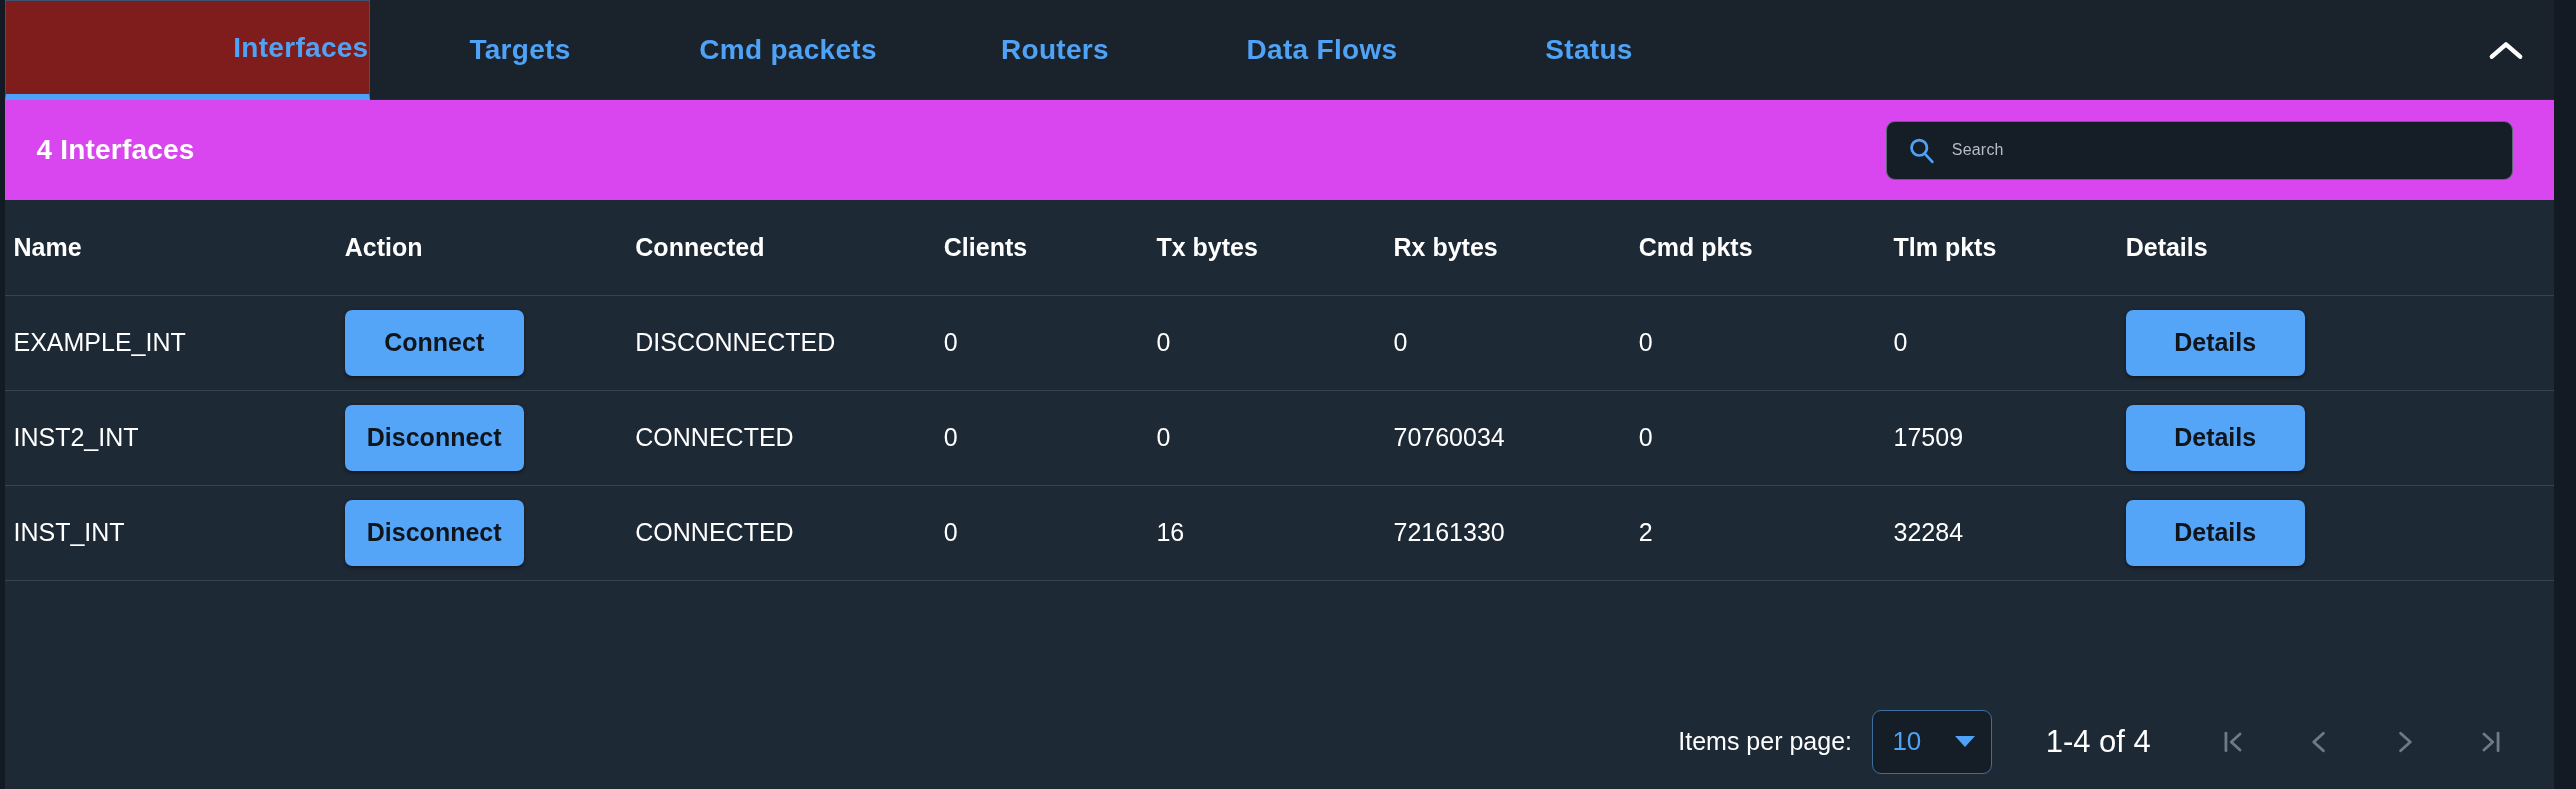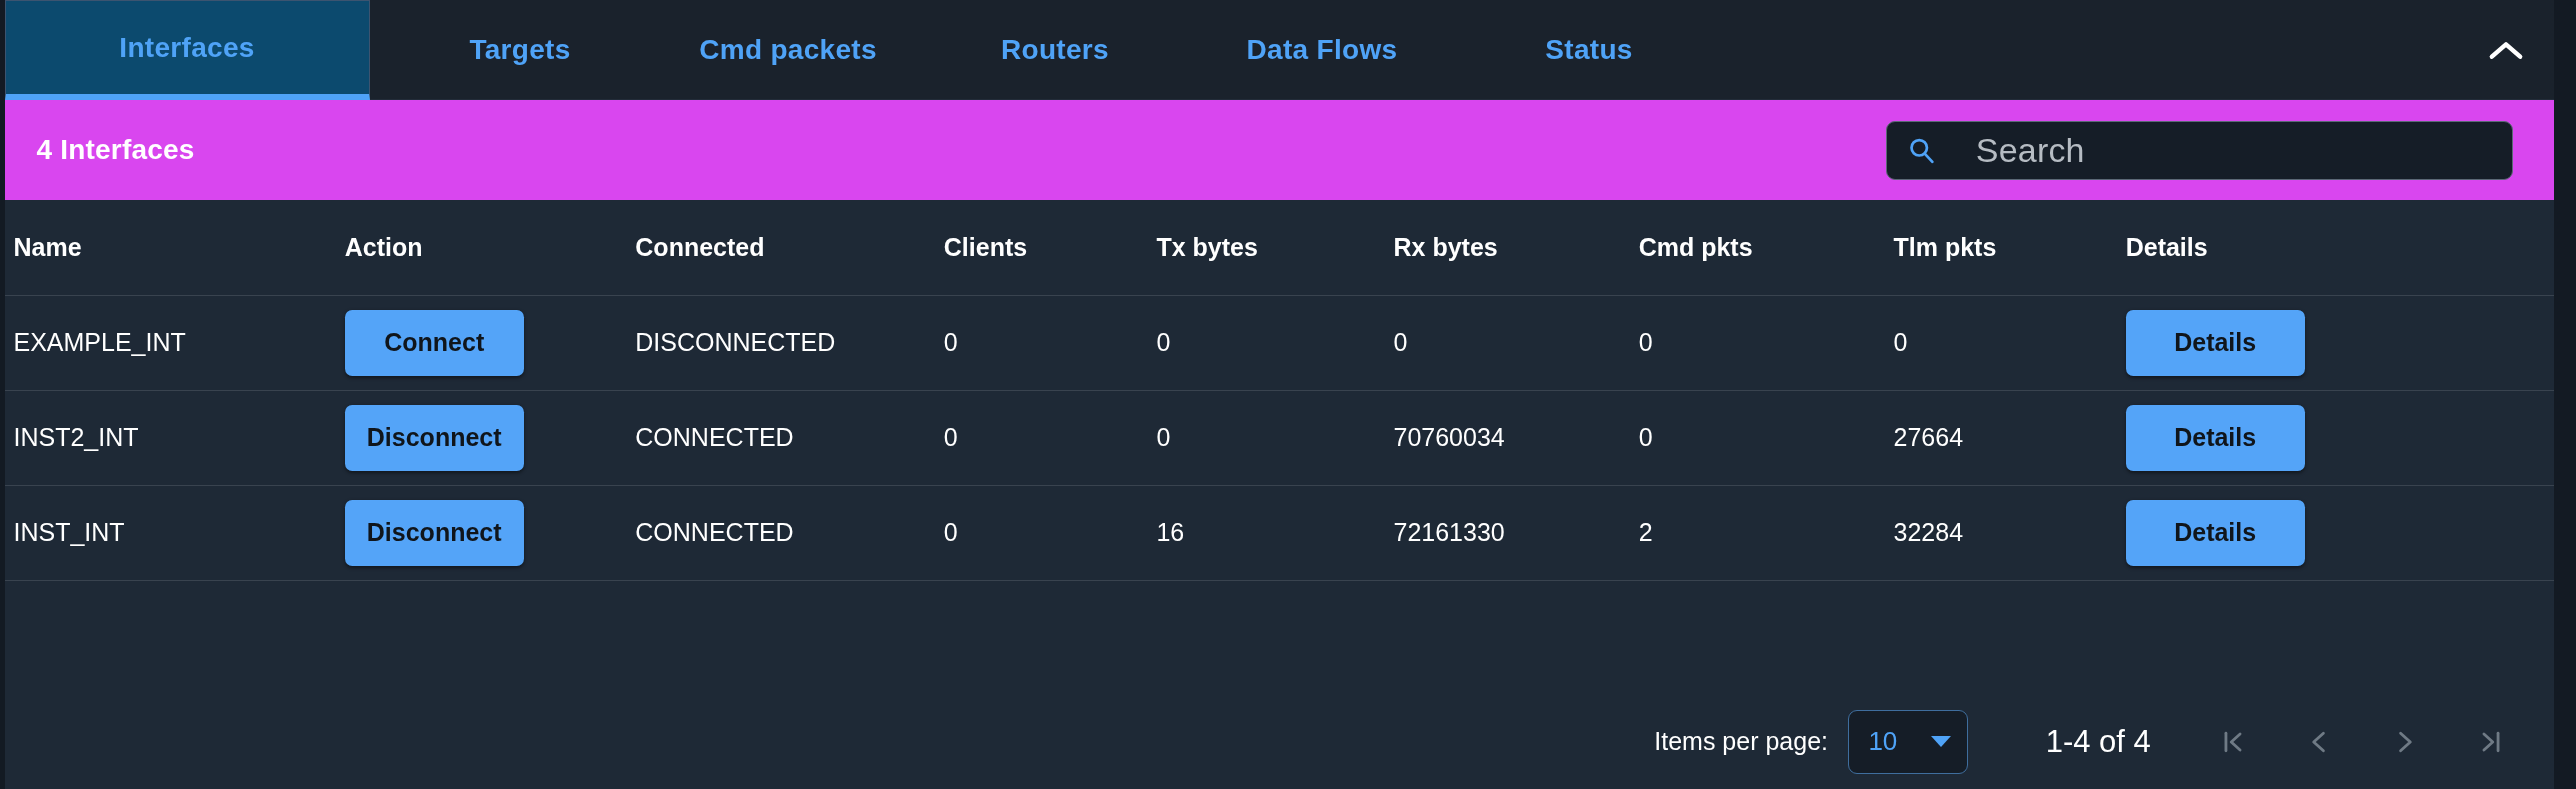--- a/index.html
+++ b/index.html
@@ -54,25 +54,26 @@
     letter-spacing: 0.3px;
     cursor: pointer;
     height: 100px;
   }
 
   .tab-inactive { width: 267px; padding-left: 32px; }
   .tab-inactive:nth-of-type(2) { width: 269px; }
 
   .tab-active {
     width: 365px;
-    background: #0c4a6e;
+    background: #7f1d1d;
     border: 1.8px solid #3c5470;
     border-bottom: 6.3px solid #4fa3f7;
     position: relative;
     z-index: 3;
+    justify-content: flex-end;
   }
 
   .tab-spacer { flex: 1 1 auto; }
 
   .chev-up-btn {
     position: absolute;
     right: 16px;
     top: 0;
     height: 100px;
     width: 63px;
@@ -113,23 +114,22 @@
     display: flex;
     align-items: center;
     padding: 0 19.7px;
     gap: 16px;
     margin-right: 18px;
     cursor: text;
   }
   .search-box svg { flex: 0 0 auto; display: block; }
   .search-placeholder {
     color: #b6bcc3;
-    font-size: 34px;
+    font-size: 16px;
     letter-spacing: 0.2px;
-    margin-left: 24px;
   }
 
   
   .table-wrap {
     flex: 1 1 auto;
     background: #1e2936;
     overflow: hidden;
   }
 
   table.grid {
@@ -219,21 +219,21 @@
     width: 120px;
     height: 64px;
     border: 1.8px solid #3f6e9e;
     border-radius: 9px;
     background: #151d27;
     display: flex;
     align-items: center;
     justify-content: space-between;
     padding: 0 16px 0 19.7px;
     cursor: pointer;
-    margin-right: 78px;
+    margin-right: 54px;
   }
   .ipp-value { color: #4fa3f7; font-size: 26px; }
   .ipp-arrow {
     width: 0; height: 0;
     border-left: 10.7px solid transparent;
     border-right: 10.7px solid transparent;
     border-top: 11.6px solid #4fa3f7;
   }
 
   .range-label {
@@ -349,21 +349,21 @@
           <tr>
             <td class="pad-l">INST2_INT</td>
             <td class="pad-l">
               <button class="btn-blue">Disconnect</button>
             </td>
             <td class="pad-l status-connected">CONNECTED</td>
             <td class="pad-l">0</td>
             <td class="pad-l">0</td>
             <td class="pad-l">70760034</td>
             <td class="pad-l">0</td>
-            <td class="pad-l">27664</td>
+            <td class="pad-l">17509</td>
             <td class="pad-l">
               <button class="btn-blue">Details</button>
             </td>
           </tr>
 
           <tr>
             <td class="pad-l">INST_INT</td>
             <td class="pad-l">
               <button class="btn-blue">Disconnect</button>
             </td>

